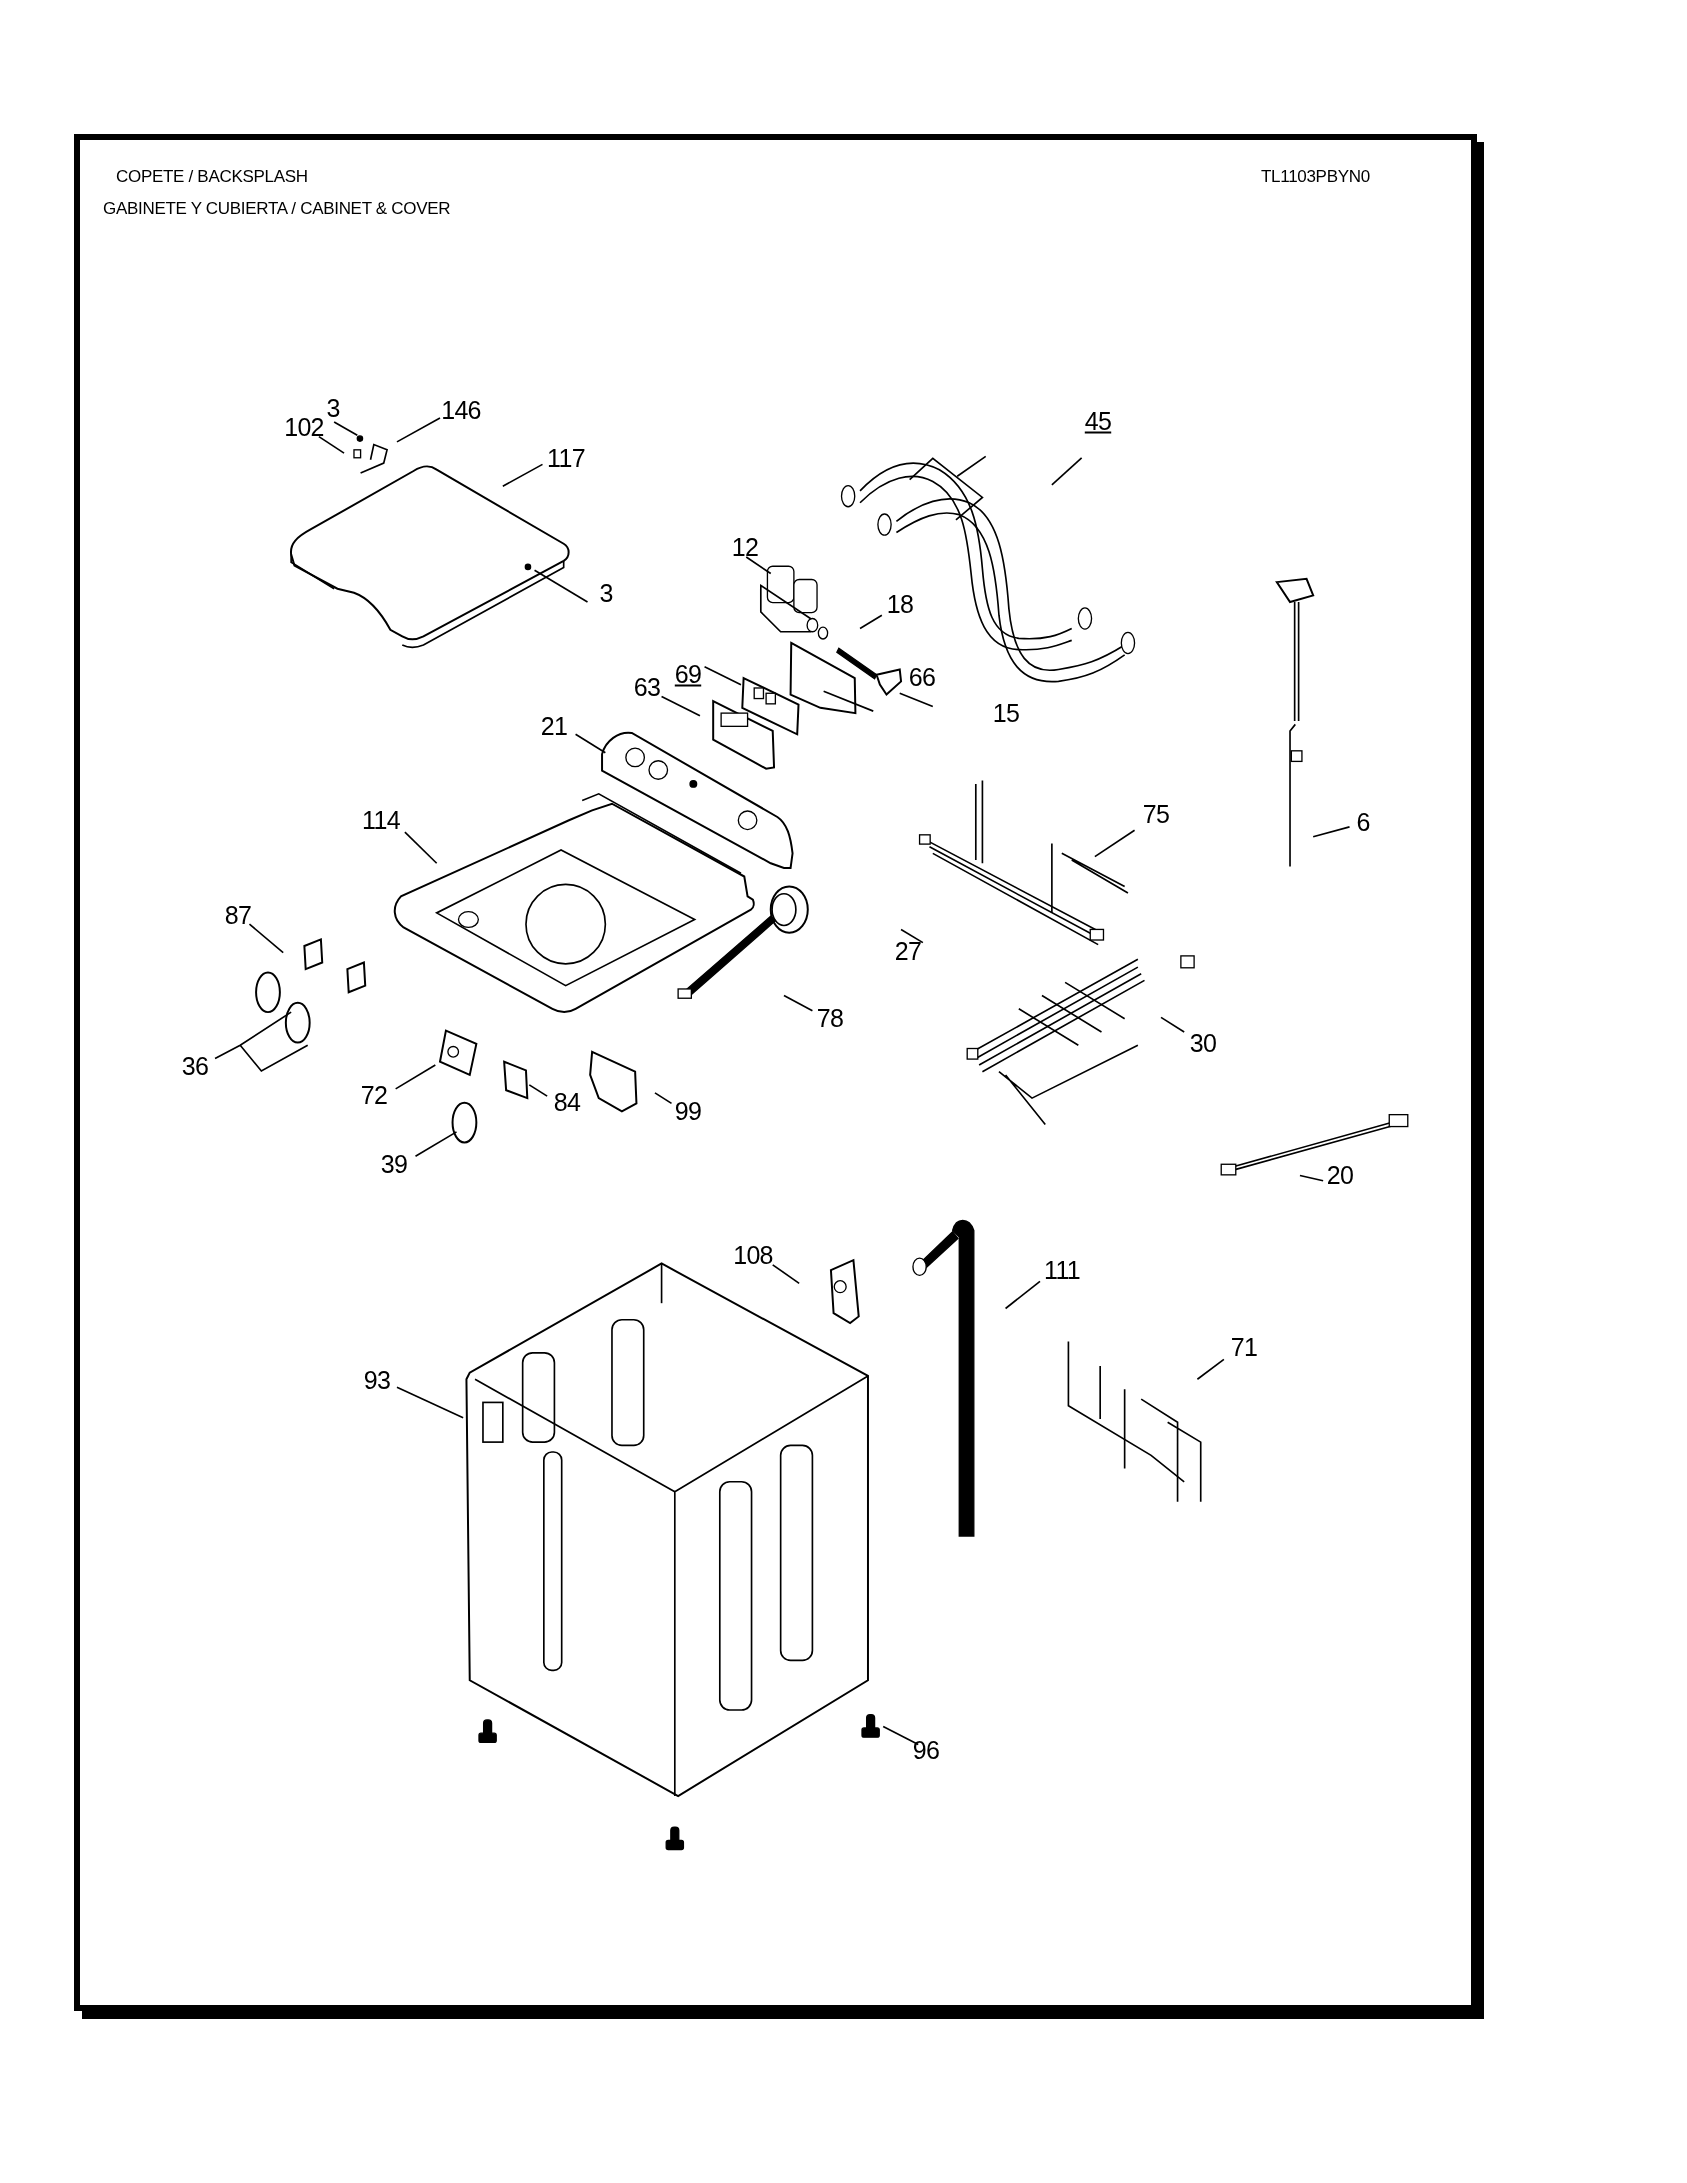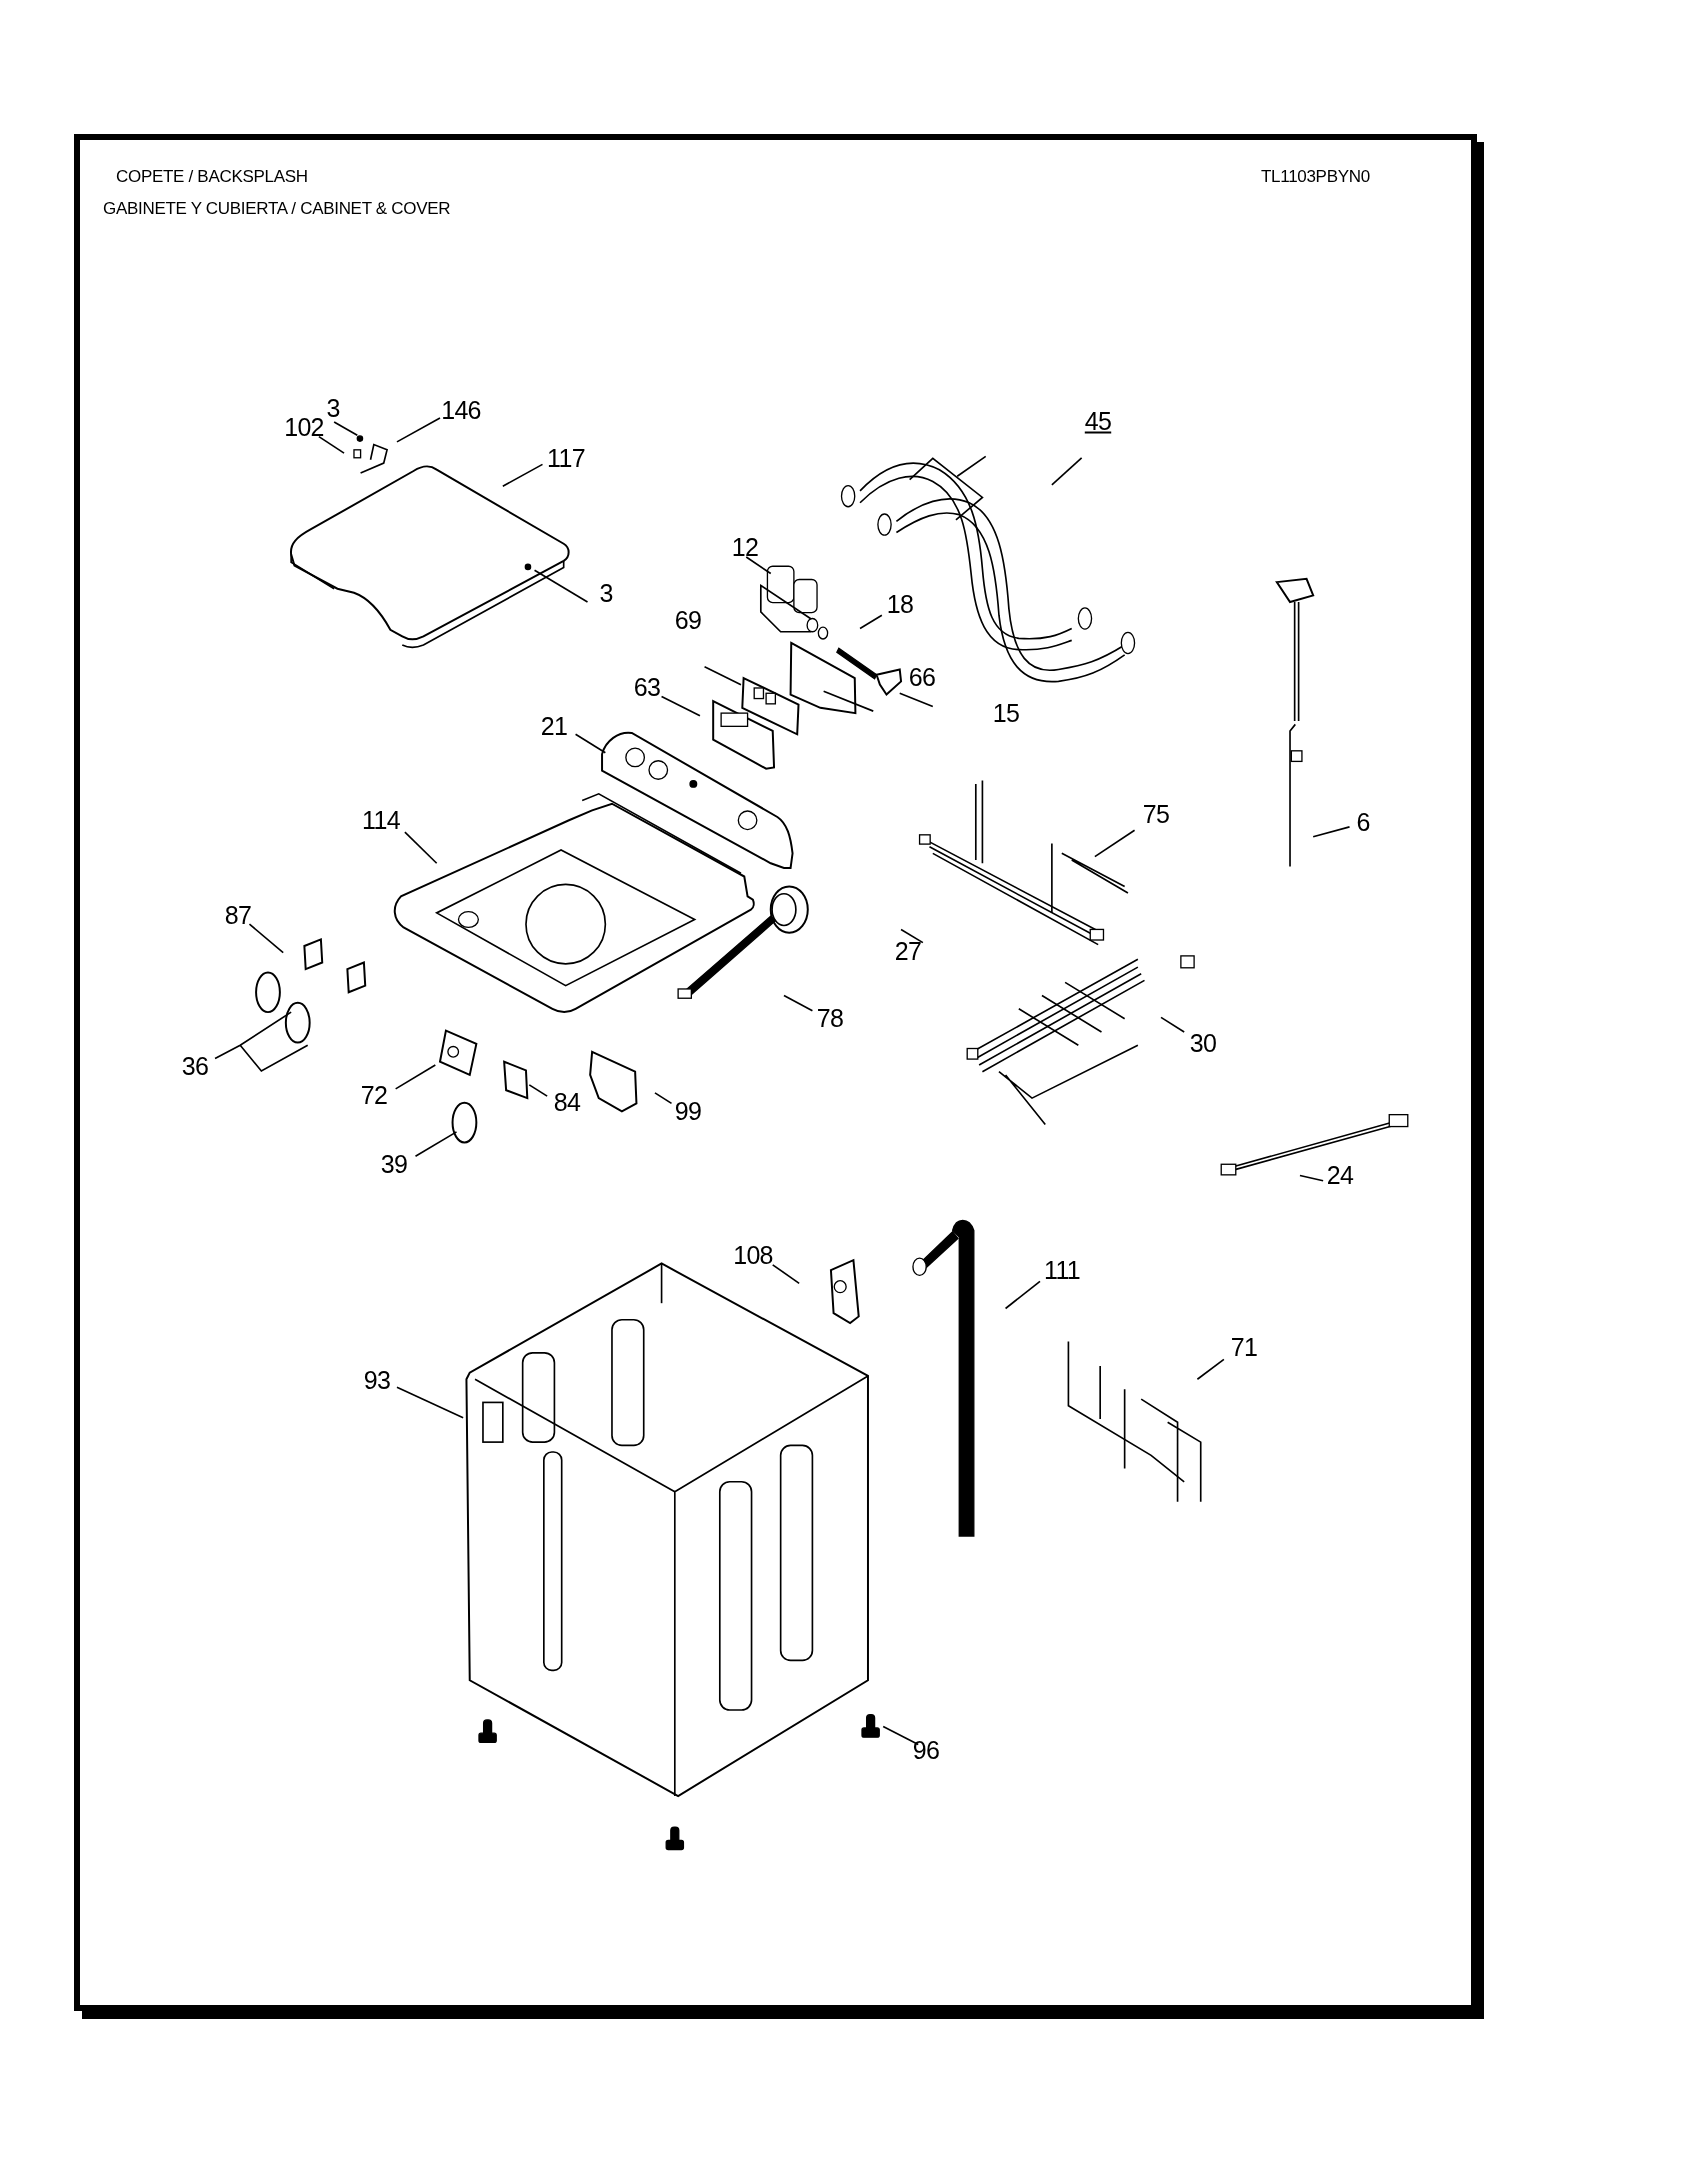--- a/index.html
+++ b/index.html
@@ -231,34 +231,34 @@
 <div class="lbl" style="left:304px; top:427px;">102</div>
 <div class="lbl" style="left:333px; top:408px;">3</div>
 <div class="lbl" style="left:461px; top:410px;">146</div>
 <div class="lbl" style="left:566px; top:458px;">117</div>
 <div class="lbl" style="left:606px; top:593px;">3</div>
 <div class="lbl" style="left:1098px; top:421px;text-decoration:underline;">45</div>
 <div class="lbl" style="left:745px; top:547px;">12</div>
 <div class="lbl" style="left:900px; top:604px;">18</div>
 <div class="lbl" style="left:1006px; top:713px;">15</div>
 <div class="lbl" style="left:893px; top:677px;margin-left:29px;">66</div>
-<div class="lbl" style="left:688px; top:620px;">69</div>
+<div class="lbl" style="left:688px; top:674px;text-decoration:underline;">69</div>
 <div class="lbl" style="left:647px; top:687px;">63</div>
 <div class="lbl" style="left:554px; top:726px;">21</div>
 <div class="lbl" style="left:381px; top:820px;">114</div>
 <div class="lbl" style="left:238px; top:915px;">87</div>
 <div class="lbl" style="left:195px; top:1066px;">36</div>
 <div class="lbl" style="left:374px; top:1095px;text-align:right;">72</div>
 <div class="lbl" style="left:567px; top:1102px;">84</div>
 <div class="lbl" style="left:688px; top:1111px;">99</div>
 <div class="lbl" style="left:394px; top:1164px;">39</div>
 <div class="lbl" style="left:1156px; top:814px;">75</div>
 <div class="lbl" style="left:908px; top:951px;">27</div>
 <div class="lbl" style="left:830px; top:1018px;">78</div>
 <div class="lbl" style="left:1203px; top:1043px;">30</div>
 <div class="lbl" style="left:1363px; top:822px;">6</div>
-<div class="lbl" style="left:1340px; top:1175px;">24</div>
+<div class="lbl" style="left:1340px; top:1175px;">20</div>
 <div class="lbl" style="left:753px; top:1255px;">108</div>
 <div class="lbl" style="left:1062px; top:1270px;">111</div>
 <div class="lbl" style="left:1244px; top:1347px;">71</div>
 <div class="lbl" style="left:377px; top:1380px;">93</div>
 <div class="lbl" style="left:926px; top:1750px;">96</div>
 
 
 </body></html>

